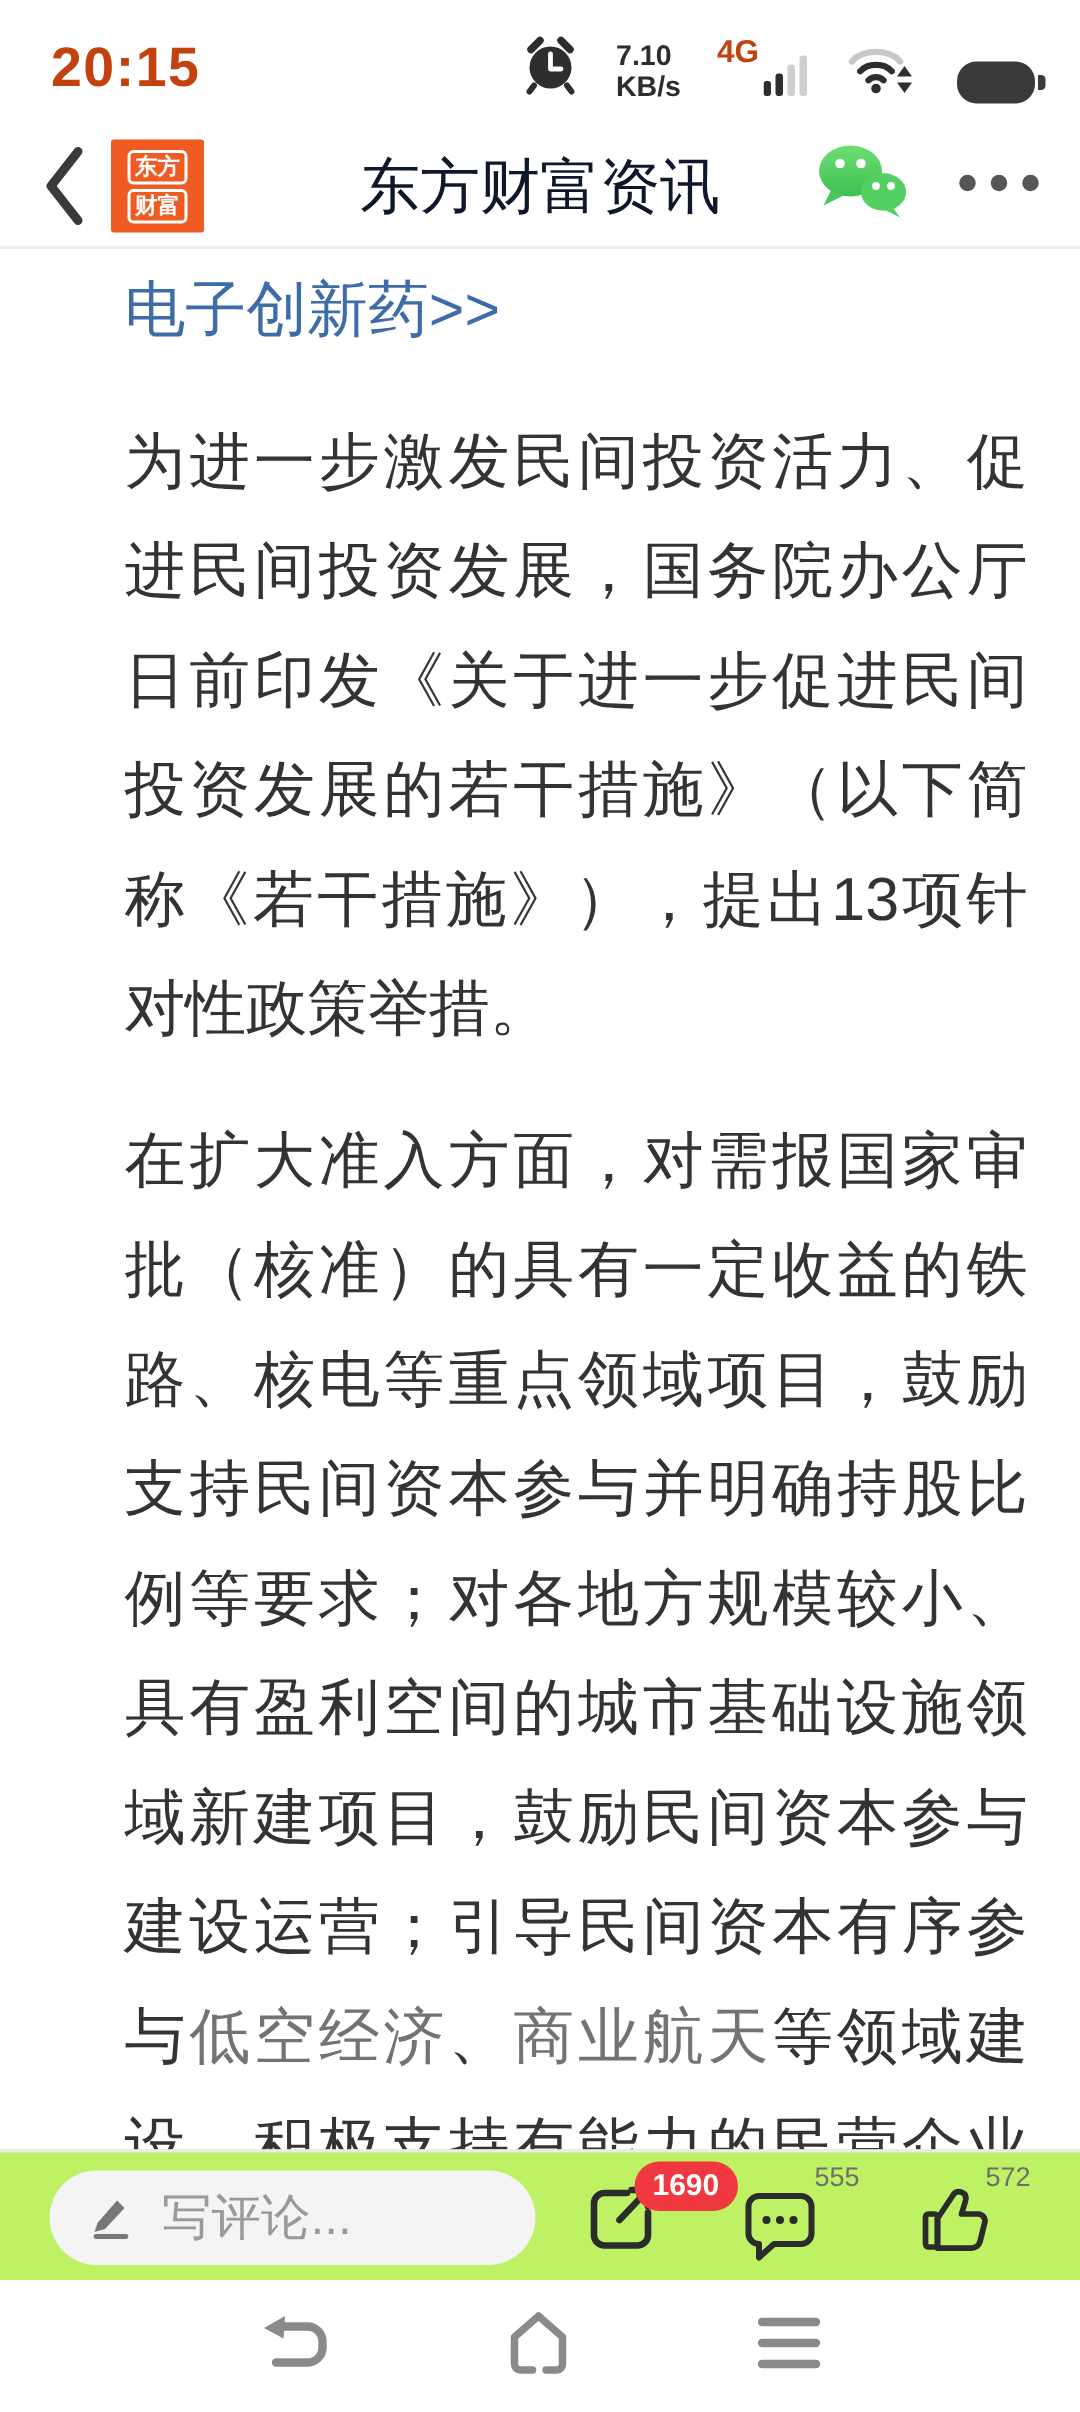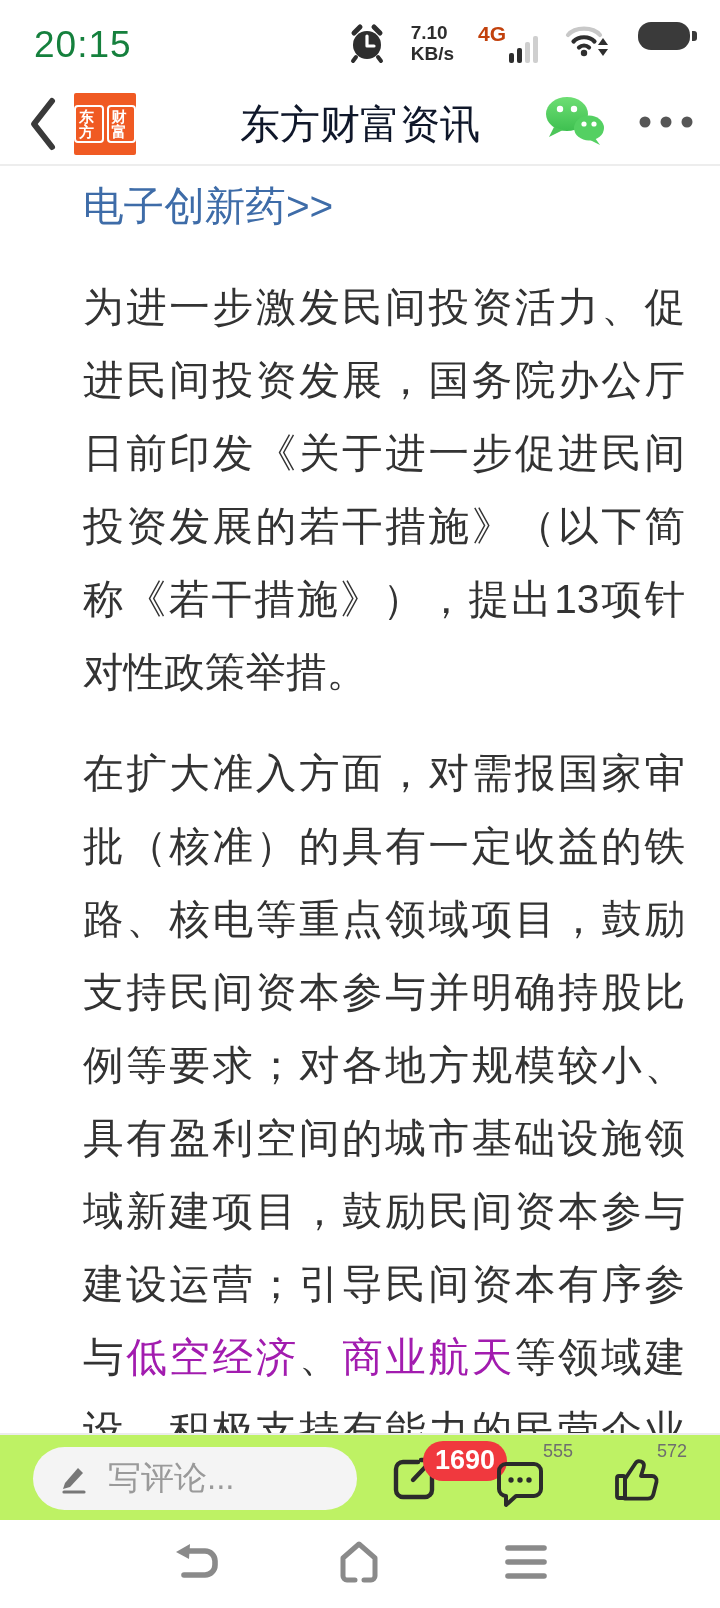--- a/index.html
+++ b/index.html
@@ -2,49 +2,49 @@
 <html><head>
 <meta charset="utf-8">
 <style>
   * { margin:0; padding:0; box-sizing:border-box; }
   html,body { width:720px; }
   body { font-family:"Liberation Sans","DejaVu Sans",sans-serif; background:#fff; }
   .screen { position:relative; width:720px; height:1608px; background:#fff; overflow:hidden; }
 
   
   .status-bar { height:84px; display:flex; justify-content:space-between; align-items:center; padding:6px 30px 0 34px; }
-  .time { font-size:37px; font-weight:400; color:#15803d; letter-spacing:1px;text-align:center; }
-  .status-right { display:flex; align-items:flex-start; gap:24px; }
+  .time { font-size:37px; font-weight:700; color:#c2410c; letter-spacing:1px;text-align:center; }
+  .status-right { display:flex; align-items:flex-end; gap:24px; }
   .net-speed { display:flex; flex-direction:column; font-size:19px; line-height:21px; font-weight:700; color:#2d2d2d; }
   .signal-wrap { display:flex; align-items:flex-start; gap:3px; }
   .net-type { font-size:21px; font-weight:700; color:#c2410c; }
   .signal-wrap svg { margin-top:13px; }
   .battery { position:relative; width:52px; height:28px; background:#3a3a3a; border-radius:13px; margin-left:4px; }
   .battery::after { content:""; position:absolute; right:-7px; top:9px; width:5px; height:10px; background:#3a3a3a; border-radius:0 3px 3px 0; }
 
   
   .nav-bar { position:relative; height:82px; display:flex; align-items:center; padding:0 26px; border-bottom:2px solid #ededed; background:#fff; }
   .back-chevron { display:flex; align-items:center; }
-  .app-logo { width:62px; height:62px; background:#f05a23; border-radius:2px; margin-left:16px; display:flex; flex-direction:row; align-items:center; justify-content:center; gap:3px; }
+  .app-logo { width:62px; height:62px; background:#f05a23; border-radius:2px; margin-left:16px; display:flex; flex-direction:column; align-items:center; justify-content:center; gap:3px; }
   .app-logo span { color:#fff; font-size:15px; font-weight:700; line-height:1; border:2px solid #fff; border-radius:4px; padding:2px 3px; }
   .nav-title { position:absolute; left:50%; transform:translateX(-50%); font-size:40px; color:#0f172a; font-weight:500; white-space:nowrap; }
   .nav-right { margin-left:auto; display:flex; align-items:center; gap:30px; }
 
   
   .article { position:absolute; top:168px; left:0; right:0; height:1265px; overflow:hidden; padding:2px 35px 0; font-size:40.6px; line-height:73px; color:#333; text-align:justify; text-justify:inter-character;margin-left:48px; }
   .article p { margin:0 0 28px; }
   .more-link { color:#3e6ca8; text-decoration:none; }
-  .inline-link { color:#a21caf; text-decoration:none; }
+  .inline-link { color:#737373; text-decoration:none; }
 
   
   .comment-bar { position:absolute; top:1433px; left:0; right:0; height:87px; background:#bef264; border-top:2px solid #ececec; }
   .comment-input { position:absolute; left:33px; top:12px; width:324px; height:63px; background:#f4f4f4; border-radius:32px; display:flex; align-items:center; padding-left:24px; gap:15px; }
   .comment-placeholder { font-size:33px; color:#9a9a9a; }
   .share-btn { position:absolute; left:388px; top:18px; }
-  .share-badge { position:absolute; left:423px; top:6px; background:#f0393e; color:#fff; font-size:27px; font-weight:600; line-height:1; padding:6px 12px 7px; border-radius:20px; letter-spacing:0; }
+  .share-badge { position:absolute; left:423px; top:6px; background:#f0393e; color:#fff; font-size:20px; font-weight:600; line-height:1; padding:6px 12px 7px; border-radius:20px; letter-spacing:0; }
   .comment-btn { position:absolute; left:494px; top:21px; }
   .like-btn { position:absolute; left:610px; top:17px; }
   .action-count { position:absolute; top:6px; font-size:18px; color:#6e6e6e; }
   .count-comment { left:543px; }
   .count-like { left:657px; }
 
   
   .bottom-nav { position:absolute; top:1520px; left:0; right:0; height:88px; background:#fff; }
   .nav-back { position:absolute; left:168px; top:18px; }
   .nav-home { position:absolute; left:330px; top:13px; }

